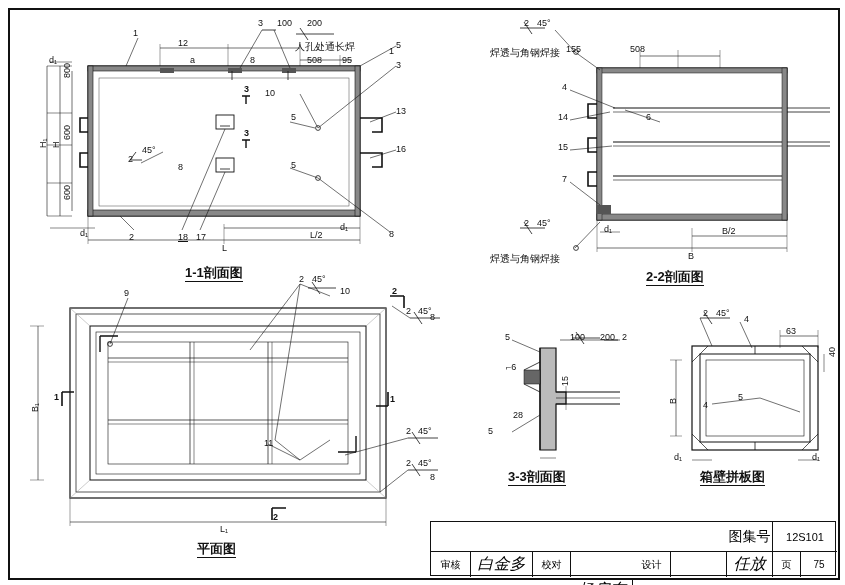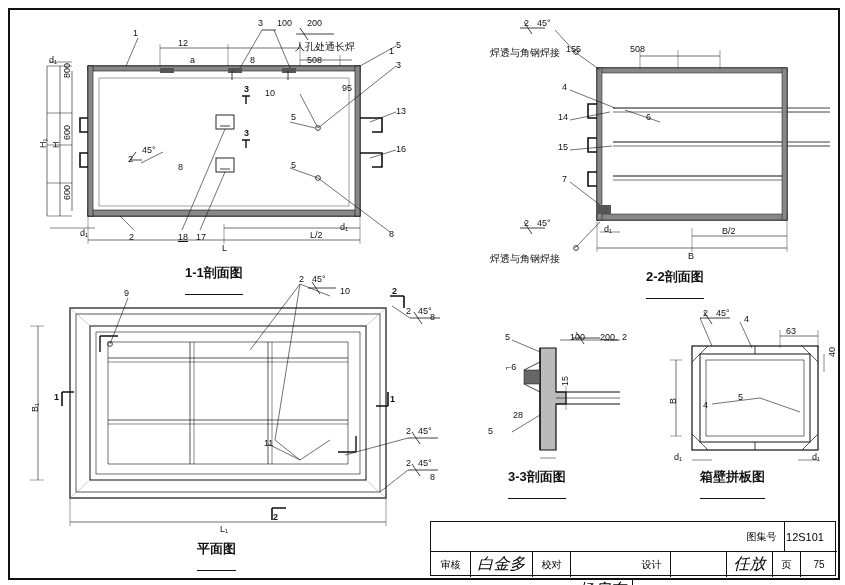--- a/index.html
+++ b/index.html
@@ -3,26 +3,26 @@
 <meta charset="utf-8">
 <style>
   html,body{margin:0;padding:0;background:#fff;}
   body{width:845px;height:585px;font-family:"Liberation Sans",sans-serif;}
   #sheet{position:relative;width:845px;height:585px;overflow:hidden;background:#fff;}
   .frame{position:absolute;left:8px;top:8px;width:828px;height:568px;border:2px solid #111;}
   svg{position:absolute;left:0;top:0;width:845px;height:585px;overflow:visible;}
   .lbl{position:absolute;font-size:9px;color:#111;white-space:nowrap;font-family:"Liberation Sans",sans-serif;}
   .lbl.cn{font-size:10px;}
   .ttl{position:absolute;font-size:13px;font-weight:bold;color:#111;white-space:nowrap;}
-  .ttl u{text-decoration:none;border-bottom:1px solid #111;padding-bottom:14px;}
+  .ttl u{text-decoration:none;border-bottom:1px solid #111;padding-bottom:1px;}
   
   .tb{position:absolute;left:430px;top:521px;width:406px;height:55px;border:1.5px solid #111;box-sizing:border-box;}
   .tb-row1{position:absolute;left:0;top:0;width:406px;height:30px;box-sizing:border-box;border-bottom:1.5px solid #111;}
   .tb-main{position:absolute;left:0;top:0;width:296px;height:30px;display:flex;align-items:center;justify-content:center;font-size:14px;font-weight:bold;box-sizing:border-box;border-right:1.5px solid #111;}
-  .tb-k{position:absolute;left:308px;top:0;width:46px;height:30px;display:flex;align-items:center;justify-content:center;font-size:10px;box-sizing:border-box;border-right:1.5px solid #111;}
+  .tb-k{position:absolute;left:296px;top:0;width:46px;height:30px;display:flex;align-items:center;justify-content:center;font-size:14px;box-sizing:border-box;border-right:1.5px solid #111;}
   .tb-v{position:absolute;left:342px;top:0;width:64px;height:30px;display:flex;align-items:center;justify-content:center;font-size:11px;box-sizing:border-box;text-align:right;}
   .tb-row2{position:absolute;left:0;top:30px;width:406px;height:25px;}
   .c{position:absolute;top:0;height:25px;box-sizing:border-box;border-right:1.5px solid #111;display:flex;align-items:center;justify-content:center;font-size:10px;}
   .c.last{border-right:none;}
   .sig{font-family:"Liberation Serif",serif;font-style:italic;font-size:16px;}
 </style>
 </head>
 <body>
 
 <div id="sheet">
@@ -269,21 +269,21 @@
   <div class="lbl" style="left:277px;top:18px;">100</div>
   <div class="lbl" style="left:307px;top:18px;">200</div>
   <div class="lbl cn" style="left:295px;top:40px;text-align:center;">人孔处通长焊</div>
   <div class="lbl" style="left:396px;top:40px;">5</div>
   <div class="lbl" style="left:396px;top:60px;">3</div>
   <div class="lbl" style="left:396px;top:106px;">13</div>
   <div class="lbl" style="left:396px;top:144px;">16</div>
   <div class="lbl" style="left:190px;top:55px;">a</div>
   <div class="lbl" style="left:250px;top:55px;">8</div>
   <div class="lbl" style="left:307px;top:55px;">508</div>
-  <div class="lbl" style="left:342px;top:55px;margin-top:28px;">95</div>
+  <div class="lbl" style="left:342px;top:55px;">95</div>
   <div class="lbl" style="left:265px;top:88px;">10</div>
   <div class="lbl" style="left:291px;top:112px;">5</div>
   <div class="lbl" style="left:291px;top:160px;">5</div>
   <div class="lbl" style="left:128px;top:154px;">2</div>
   <div class="lbl" style="left:142px;top:145px;">45°</div>
   <div class="lbl" style="left:178px;top:162px;">8</div>
   <div class="lbl" style="left:129px;top:232px;">2</div>
   <div class="lbl" style="left:178px;top:232px;text-decoration:underline;">18</div>
   <div class="lbl" style="left:196px;top:232px;">17</div>
   <div class="lbl" style="left:389px;top:229px;">8</div>

